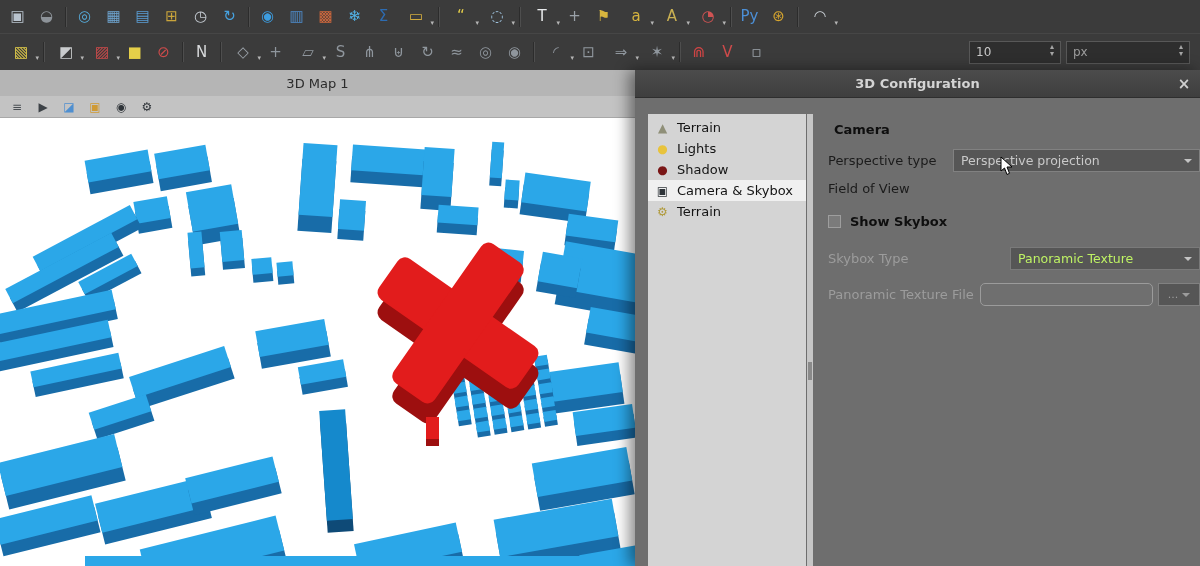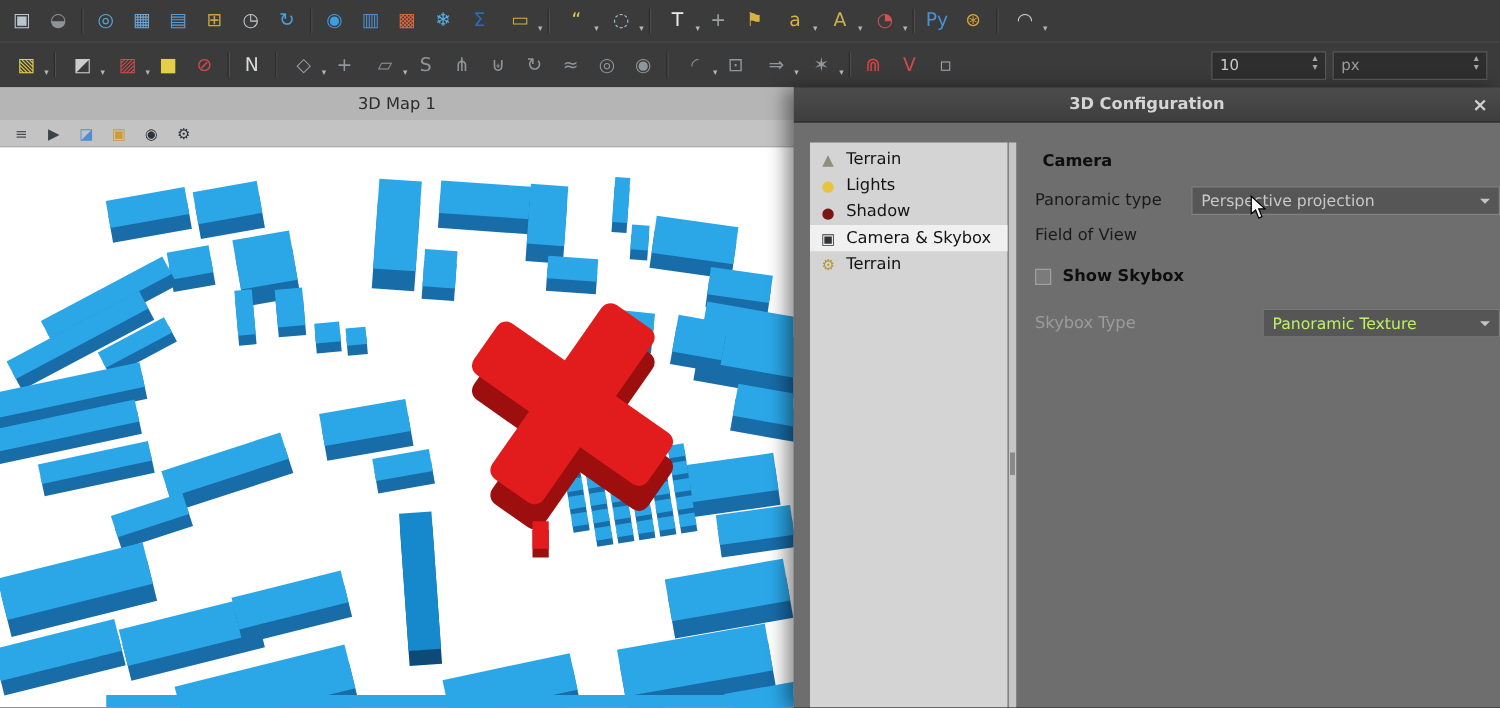--- a/index.html
+++ b/index.html
@@ -706,21 +706,21 @@
           <div class="nav-item">
             <span class="nav-glyph" style="color: rgb(176, 154, 58);">⚙</span>
             <span>Terrain</span>
           </div>
         </div>
 
       <div class="panel">
         <div class="panel-heading">Camera</div>
 
         <div class="form-row">
-          <span class="form-label">Panoramic type</span>
+          <span class="form-label">Perspective type</span>
           <div class="combo">
             <span>Perspective projection</span>
             <span class="arr"></span>
           </div>
         </div>
 
         <div class="form-row">
           <span class="form-label">Field of View</span>
         </div>
 
@@ -730,20 +730,28 @@
         </div>
 
         <div class="form-row">
           <span class="form-label wide disabled">Skybox Type</span>
           <div class="combo disabled">
             <span>Panoramic Texture</span>
             <span class="arr"></span>
           </div>
         </div>
 
+        <div class="form-row" style="margin-top:13px;">
+          <span class="form-label file disabled">Panoramic Texture File</span>
+          <input class="file-input" type="text" value="" style="">
+          <div class="file-btn">
+            <span>...</span>
+            <span class="arr"></span>
+          </div>
+        </div>
       </div>
 
     </div>
   </div>
 </div>
 
 <svg class="cursor" width="14" height="20" viewBox="0 0 14 20">
   <polygon points="1,1 1,15 4.5,12 7,18.5 9.5,17.3 7,11 12,11" fill="#fdfdfd" stroke="#000" stroke-width="1"></polygon>
 </svg>
 

